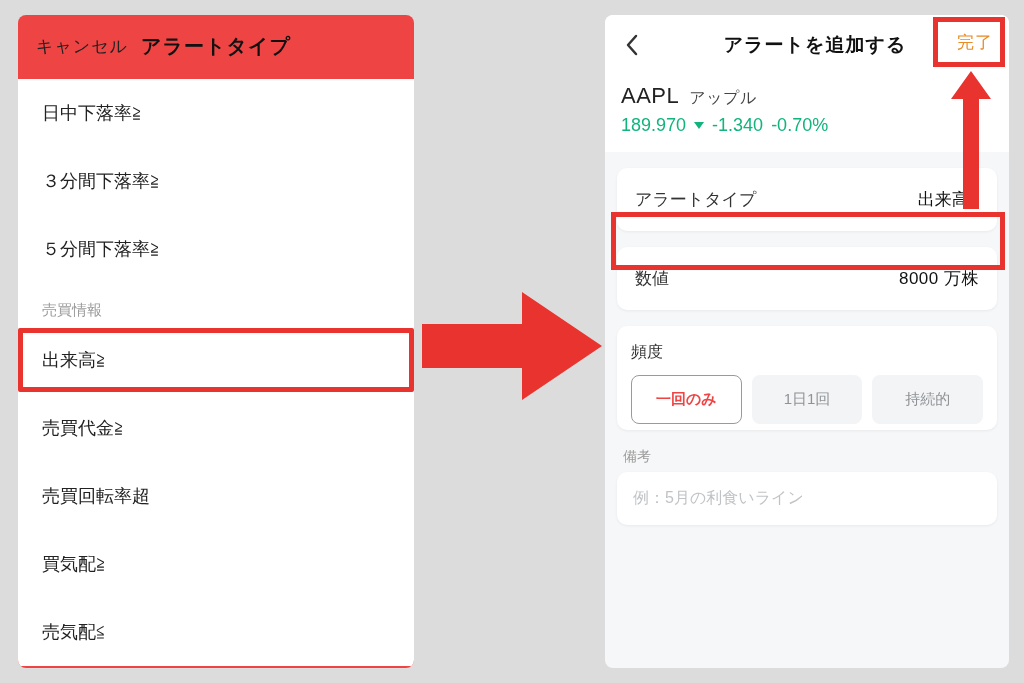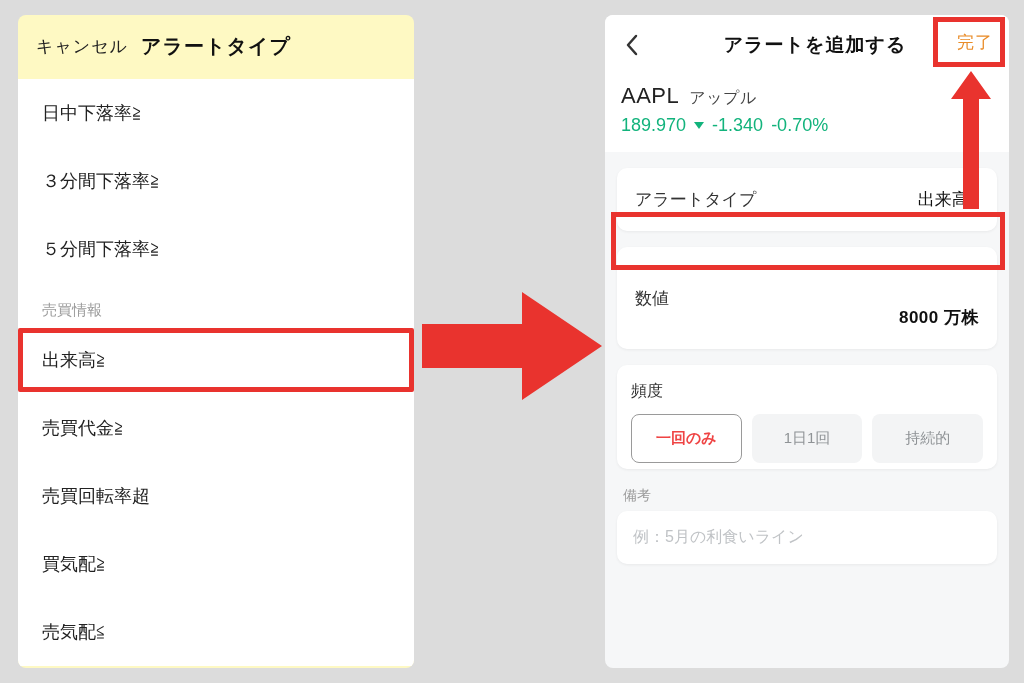--- a/index.html
+++ b/index.html
@@ -17,21 +17,21 @@
     background: #dcdcdc;
   }
 
   
   .panel-left {
     position: absolute;
     left: 18px;
     top: 15px;
     width: 396px;
     height: 653px;
-    background: #fef9c3;
+    background: #ef4444;
     border-radius: 8px;
     overflow: hidden;
   }
   .pl-header {
     display: flex;
     align-items: center;
     height: 62px;
     padding: 0 18px;
     position: relative;
   }
@@ -180,21 +180,21 @@
   }
   .pr-field {
     display: flex;
     justify-content: space-between;
     align-items: center;
     padding: 20px 18px;
     font-size: 17px;
     color: #333;
   }
   .pr-field .val { color: #111; }
-  .pr-field.value-row .val { font-weight: 700; letter-spacing: 0.5px; margin-top: 39px; }
+  .pr-field.value-row .val { font-weight: 400; letter-spacing: 0.5px; }
   .pr-value-box {
     position: absolute;
     border: 5px solid #e9332e;
     pointer-events: none;
     z-index: 5;
   }
 
   .pr-freq-card {
     margin: 16px 12px 0 12px;
     background: #ffffff;

